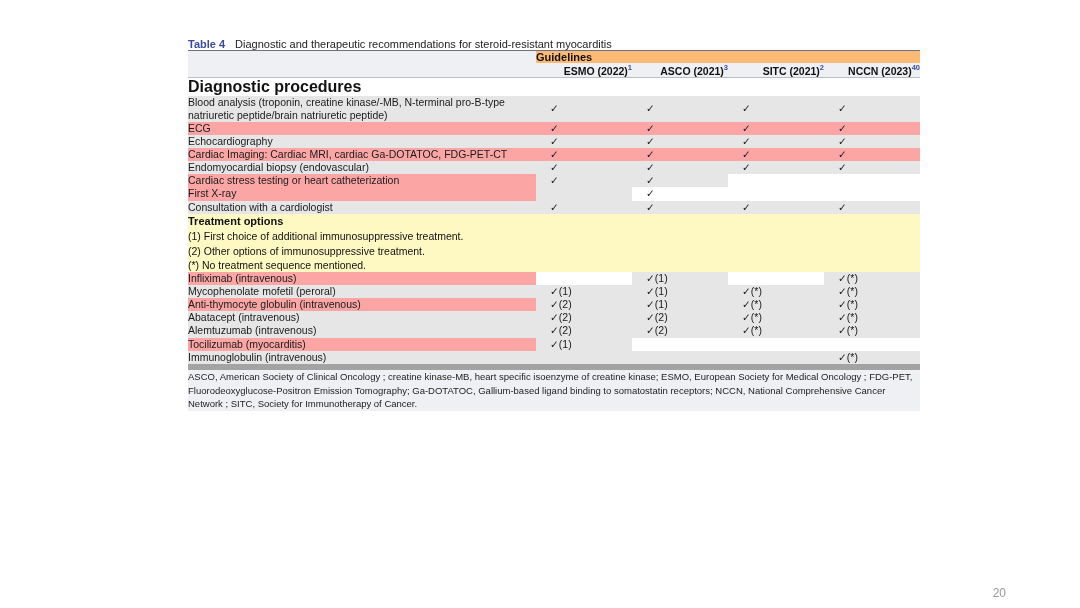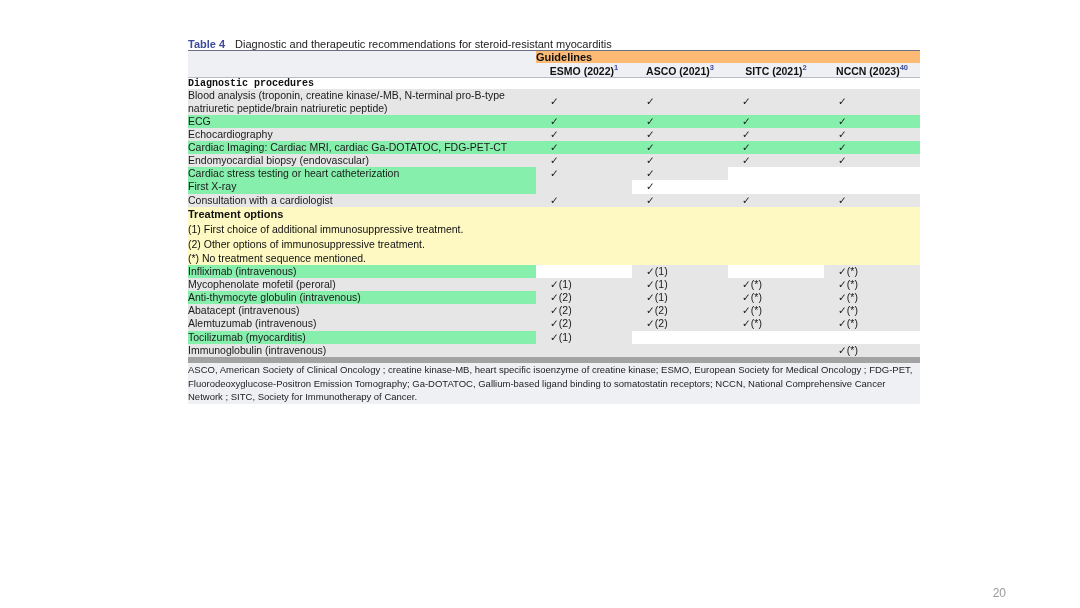--- a/index.html
+++ b/index.html
@@ -94,48 +94,47 @@
   }
   .guidelines-row td.blank { background: #eef0f3; }
 
   .subhead-row td {
     background: #eef0f3;
     padding: 2px 6px 6px 8px;
     font-weight: bold;
     font-size: 10.5px;
     color: #111;
     border-bottom: 1px solid #b9bcc4;
-    text-align: center;
+    text-align: right;
   }
   .subhead-row td.blank { border-bottom: 1px solid #b9bcc4; }
   sup.ref {
     color: #3b4a9c;
     font-size: 7.5px;
     vertical-align: super;
   }
 
   .section-row td {
     background: #ffffff;
     font-weight: bold;
-    font-size: 10px;
+    font-size: 16px;
     padding: 5px 6px 5px 8px;
     color: #111;
-    font-family: Liberation Mono, monospace;
   }
 
   .data-row td {
     padding: 5px 6px 5px 8px;
     font-size: 10.5px;
     line-height: 1.25;
   }
   .data-row td.label { text-align: left; }
   .data-row td.cell { text-align: left; padding-left: 14px; }
 
   .shade td { background: #e6e6e6; }
-  .plain td { background: #86efac; }
+  .plain td { background: #fca5a5; }
 
   .shade-cell { background: #e6e6e6 !important; }
   .white-cell { background: #ffffff !important; }
 
   .treat-note {
     background: #fef9c3;
     padding: 4px 6px 6px 8px;
     font-size: 10.5px;
     line-height: 1.35;
     color: #111;

